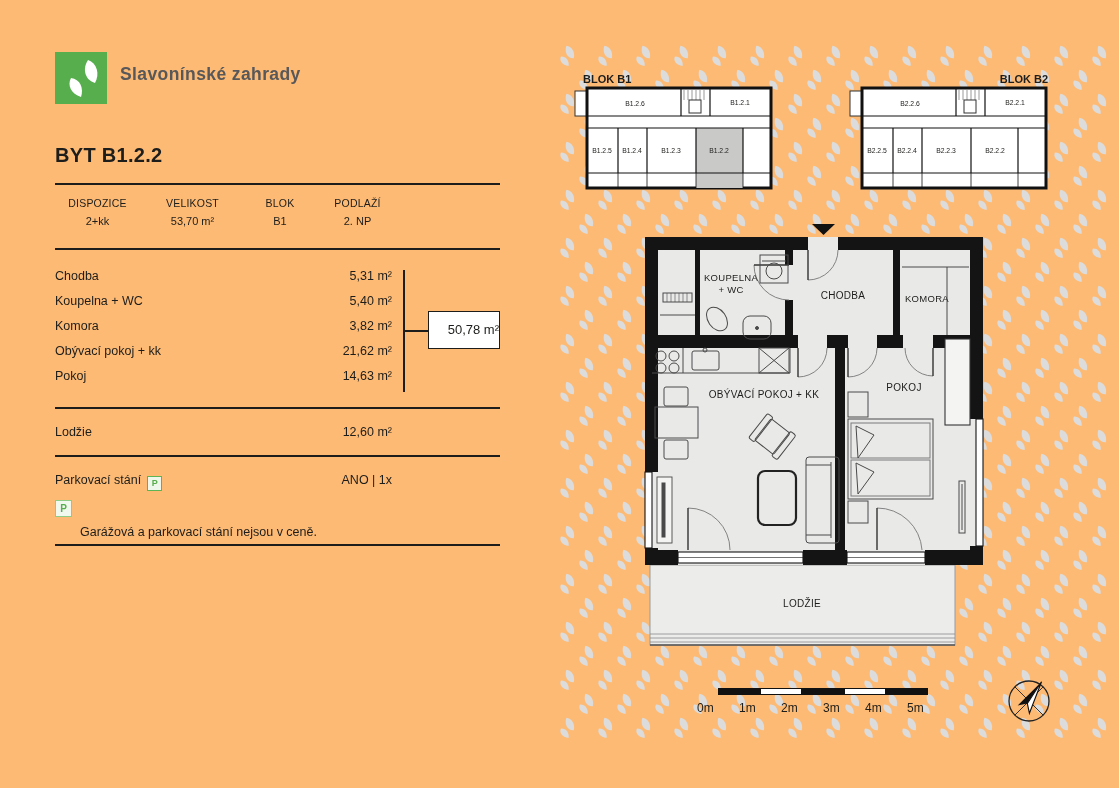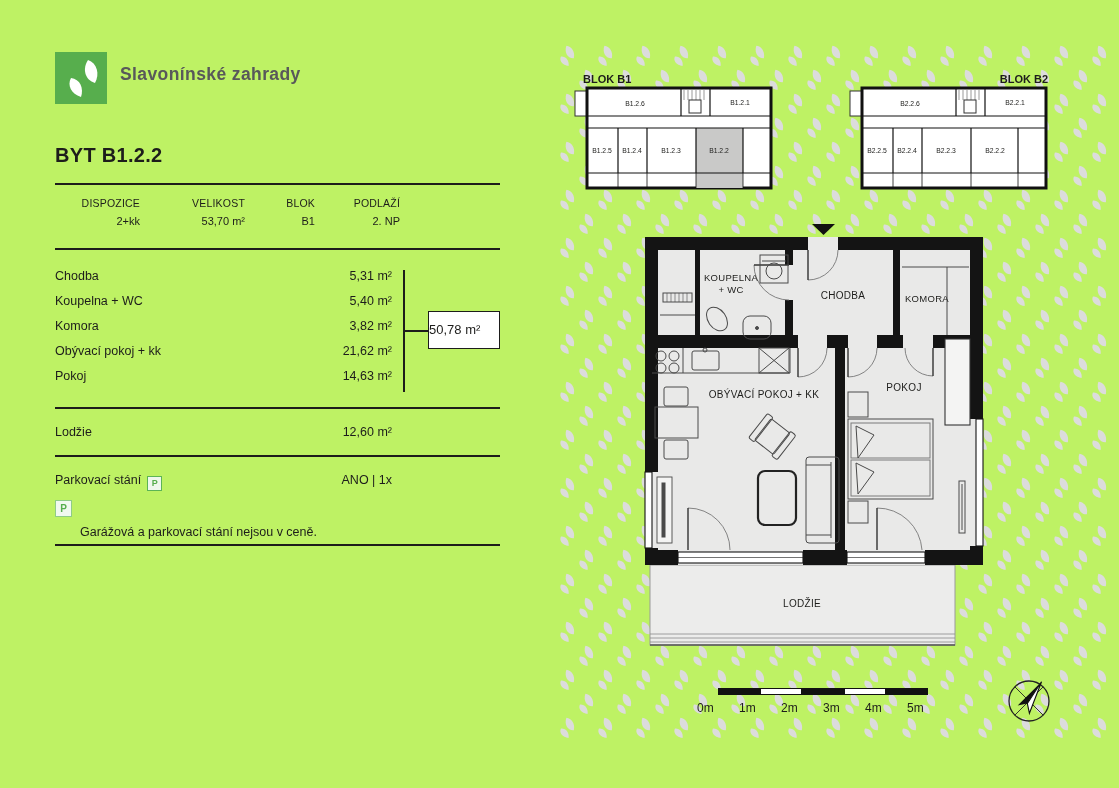--- a/index.html
+++ b/index.html
@@ -1,36 +1,36 @@
 <!DOCTYPE html>
 <html><head>
 <meta charset="utf-8">
 <style>
   html,body{margin:0;padding:0;background:#ffffff;}
   body{width:1119px;height:788px;overflow:hidden;
        font-family:"Liberation Sans","DejaVu Sans",sans-serif;color:#1d1d1b;}
-  .page{position:relative;width:1119px;height:788px;background:#bef264;}
+  .page{position:relative;width:1119px;height:788px;background:#fdba74;}
   .abs{position:absolute;}
   
   .logo{left:55px;top:52px;width:52px;height:52px;background:#57ae4d;}
   .brand-title{left:120px;top:64px;font-size:17.5px;font-weight:700;color:#58585a;letter-spacing:.4px;}
   .apt-title{left:55px;top:144px;font-size:20px;font-weight:700;color:#1d1d1b;letter-spacing:.3px;}
   .rule{left:55px;width:445px;height:2px;background:#1d1d1b;}
   .rule.thin{height:1.5px;}
   .summary{left:55px;top:197px;width:445px;display:flex;}
-  .summary .col{text-align:right;}
+  .summary .col{text-align:center;}
   .summary .lbl{font-size:10.5px;letter-spacing:.2px;}
   .summary .val{font-size:11px;margin-top:6px;}
   .rowline{left:55px;width:337px;height:25px;line-height:25px;font-size:12.5px;}
   .rowline .nm{position:absolute;left:0;}
   .rowline .ar{position:absolute;right:0;}
   .bracket-v{left:403px;top:270px;width:1.5px;height:122px;background:#1d1d1b;}
   .bracket-h{left:403px;top:330px;width:25px;height:1.5px;background:#1d1d1b;}
   .subtotal-box{left:428px;top:311px;width:70px;height:36px;border:1.5px solid #1d1d1b;
-                text-align:left;line-height:36px;font-size:13px;background:#fff;}
+                text-align:right;line-height:36px;font-size:13px;background:#fff;}
   .p-badge{display:inline-block;width:13px;height:13px;border:1px solid #5cb455;background:#eef7ec;
            color:#57ae4d;font-size:9px;font-weight:700;text-align:center;line-height:13px;
            vertical-align:-2px;margin-left:6px;}
   .note-badge{left:55px;top:500px;width:15px;height:15px;border:1px solid #8fcc86;background:#f1f9ef;
               color:#57ae4d;font-size:10px;font-weight:700;text-align:center;line-height:15px;}
   .note-text{left:80px;top:525px;font-size:12.5px;}
   
   .scalebar{left:718px;top:688px;display:flex;}
   .scalebar .seg{width:42px;height:7px;box-sizing:border-box;}
   .scalebar .seg.b{background:#111;}

